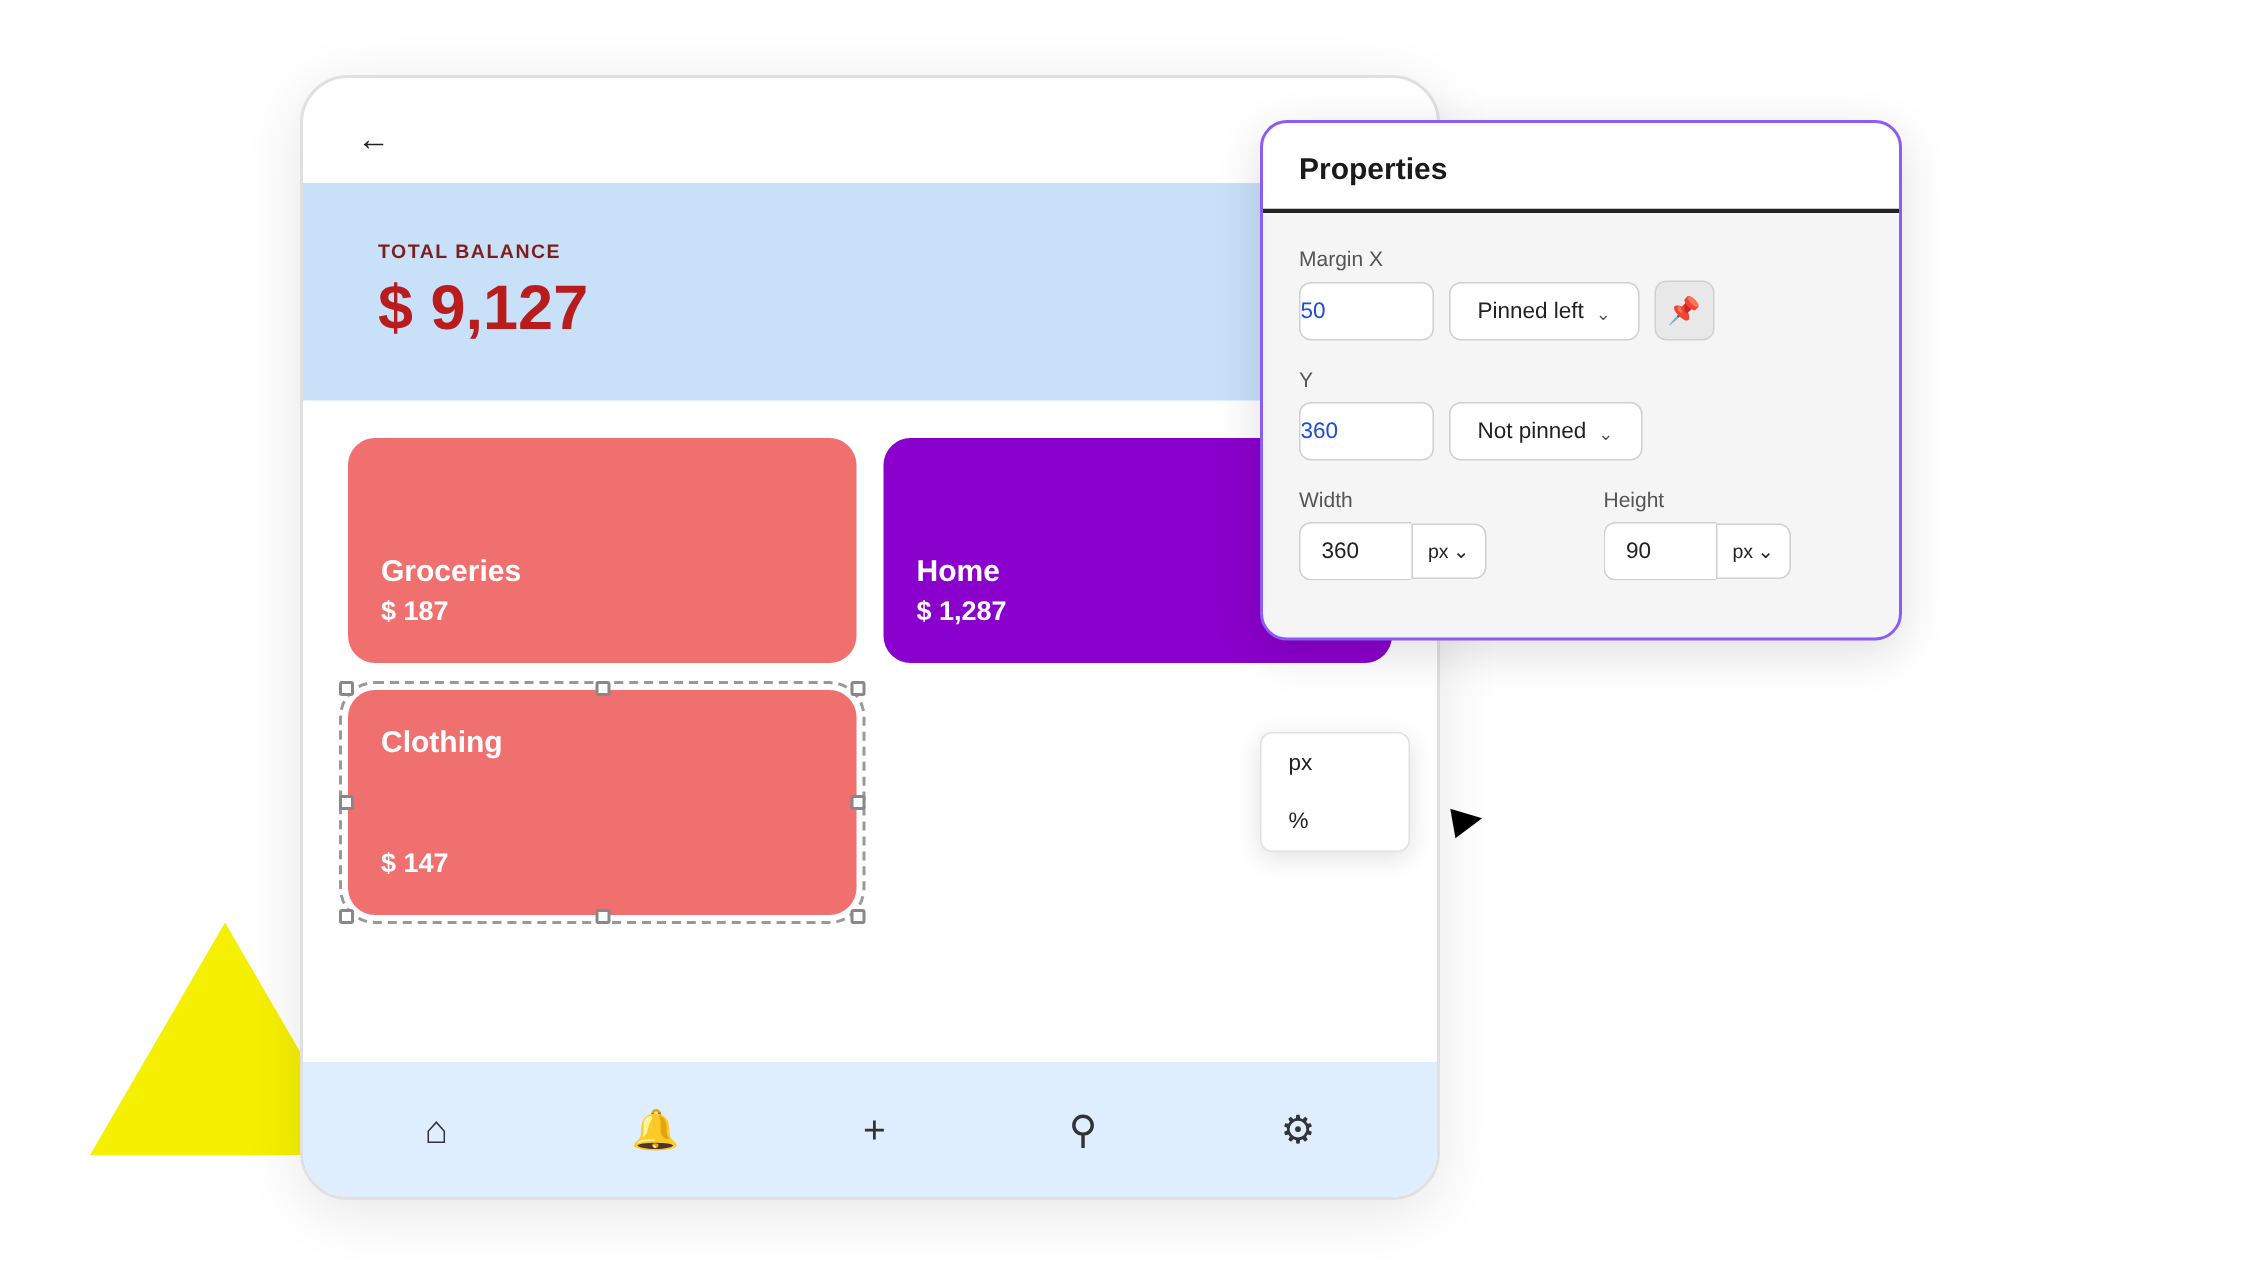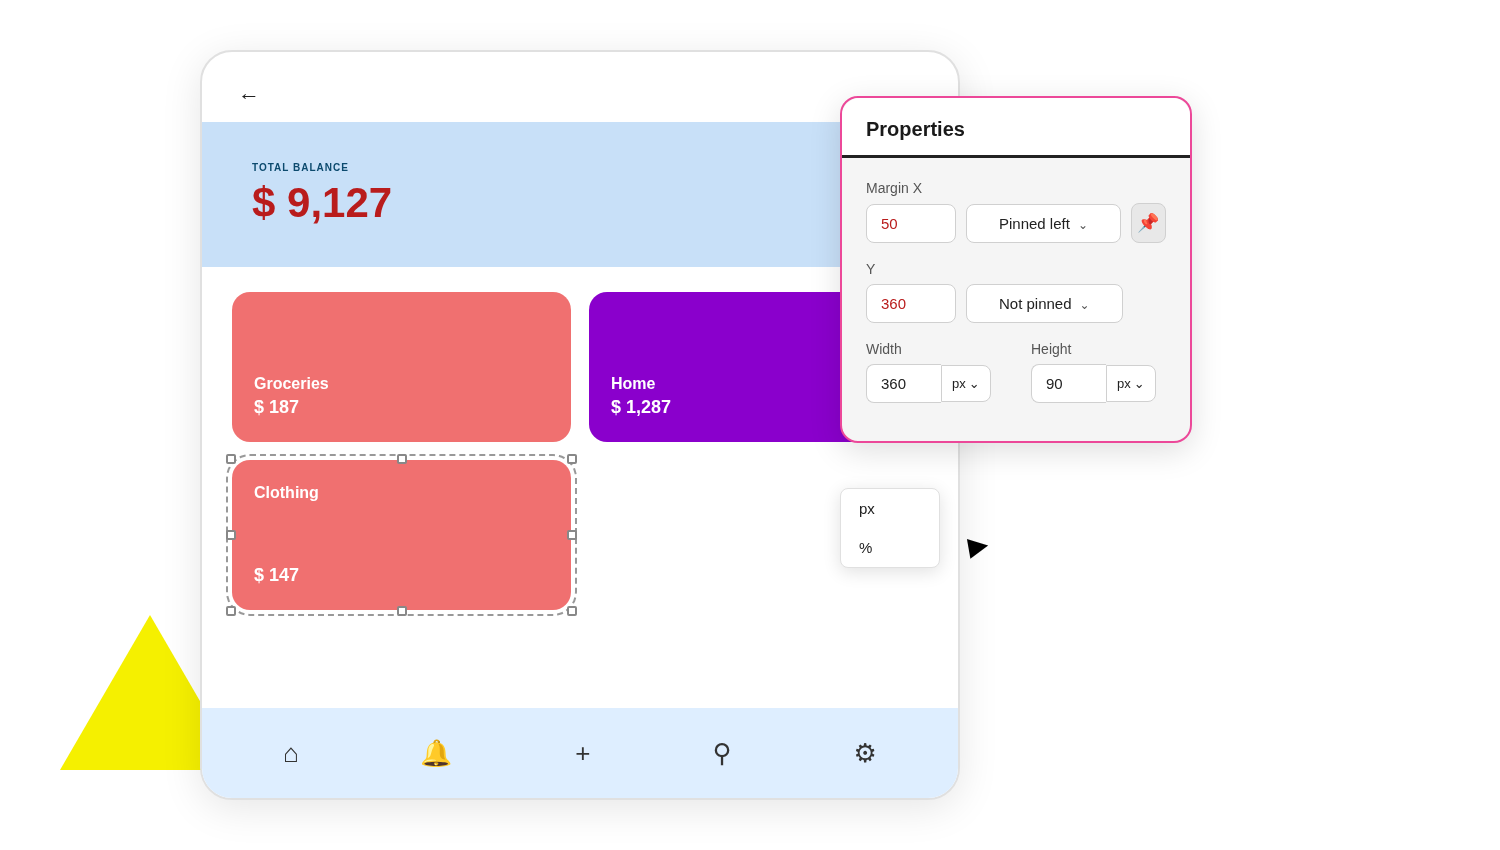--- a/index.html
+++ b/index.html
@@ -58,23 +58,23 @@
       right: 0;
       height: 145px;
       background: #c8e0f8;
       display: flex;
       flex-direction: column;
       justify-content: center;
       padding-left: 50px;
     }
 
     .balance-label {
-      font-size: 10px;
+      font-size: 13px;
       font-weight: 700;
-      color: #0c4a6e;
+      color: #7f1d1d;
       letter-spacing: 1px;
       text-transform: uppercase;
       margin-bottom: 6px;
     }
 
     .balance-amount {
       font-size: 42px;
       font-weight: 900;
       color: #b91c1c;
     }
@@ -104,21 +104,21 @@
     .card-shows { background: #8a00cc; }
     .card-clothing {
       background: #f07070;
       position: relative;
       outline: 2px dashed #999;
       outline-offset: 4px;
       justify-content: space-between;
     }
 
     .card-label {
-      font-size: 16px;
+      font-size: 20px;
       font-weight: 700;
       color: #ffffff;
       margin-bottom: 4px;
     }
 
     .card-amount {
       font-size: 18px;
       font-weight: 800;
       color: #ffffff;
     }
@@ -158,25 +158,25 @@
     .nav-icon {
       font-size: 26px;
       color: #333;
       cursor: pointer;
     }
 
     
     .properties-panel {
       position: absolute;
       left: 840px;
-      top: 96px;
-      width: 352px;
+      top: 80px;
+      width: 428px;
       background: #f5f5f5;
       border-radius: 18px;
-      border: 2px solid #ec4899;
+      border: 2px solid #8b5cf6;
       box-shadow: 0 8px 32px rgba(0,0,0,0.13);
       padding: 0;
       z-index: 10;
     }
 
     .panel-header {
       background: #ffffff;
       border-radius: 18px 18px 0 0;
       padding: 20px 24px 14px 24px;
       border-bottom: 3px solid #222;
@@ -208,31 +208,31 @@
     .prop-inputs {
       display: flex;
       gap: 10px;
       align-items: center;
     }
 
     .prop-input-box {
       background: #ffffff;
       border: 1.5px solid #d0d0d0;
       border-radius: 8px;
-      padding: 10px 14px;
+      padding: 10px 0;
       font-size: 15px;
-      color: #b91c1c;
+      color: #1d4ed8;
       width: 90px;
     }
 
     .prop-select-box {
       background: #ffffff;
       border: 1.5px solid #d0d0d0;
       border-radius: 8px;
-      padding: 10px 32px;
+      padding: 10px 18px;
       font-size: 15px;
       color: #222;
       display: flex;
       align-items: flex-end;
       gap: 8px;
       cursor: pointer;
       white-space: nowrap;
     }
 
     .prop-select-box .chevron {

